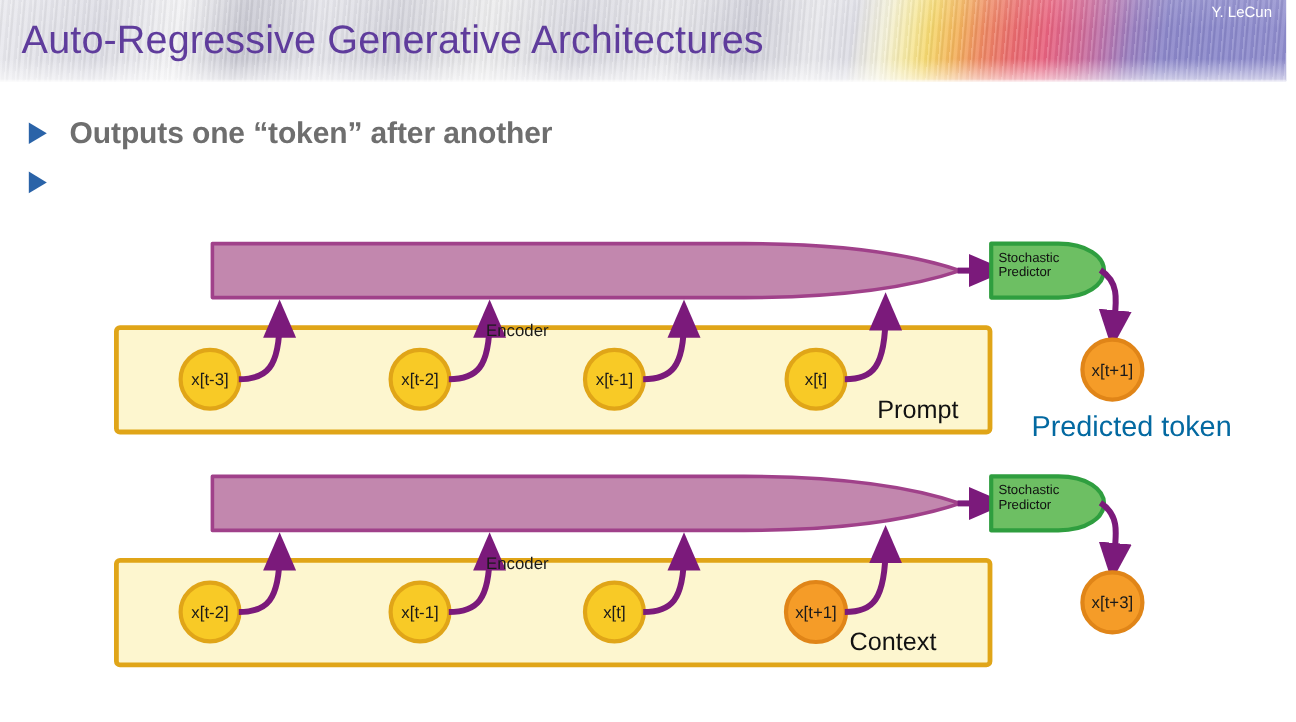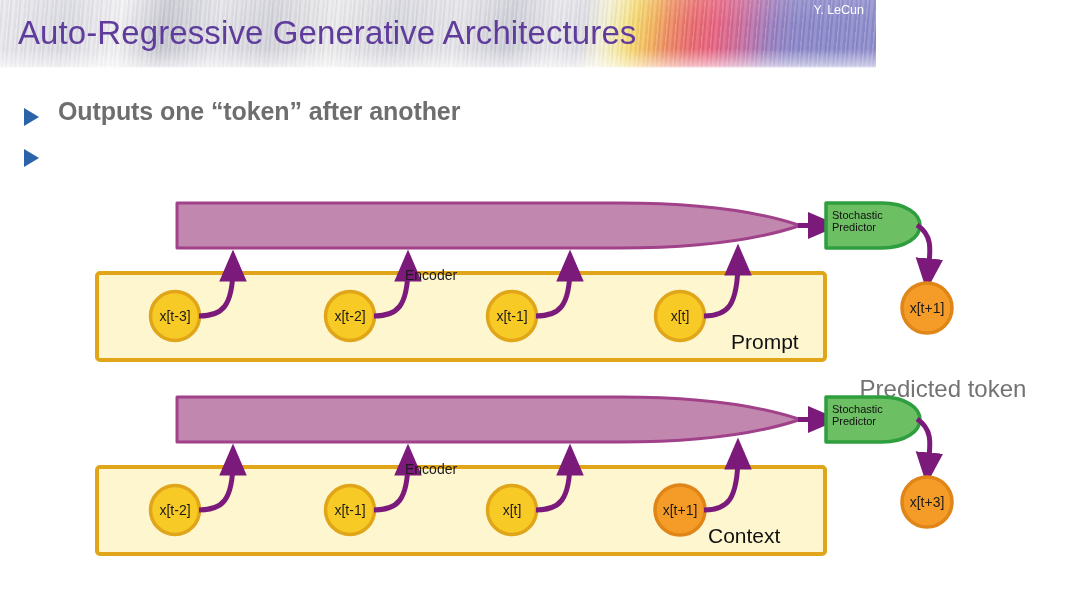--- a/index.html
+++ b/index.html
@@ -12,21 +12,21 @@
     height: 602px;
     position: relative;
     overflow: hidden;
     font-family: "Liberation Sans", sans-serif;
   }
 
   
   #slide-header {
     position: absolute;
     left: 0; top: 0;
-    width: 876px;
+    width: 1072px;
     height: 68px;
     overflow: hidden;
   }
   #header-bg-base {
     position: absolute;
     inset: 0;
     background: linear-gradient(100deg,
       #e9e9ee 0%,
       #dcdce4 8%,
       #f2f2f4 14%,
@@ -106,21 +106,21 @@
 
   
   #bullet-list {
     position: absolute;
     left: 24px;
     top: 96px;
     width: 1040px;
   }
   .bullet-row {
     display: flex;
-    align-items: flex-end;
+    align-items: center;
     margin-bottom: 11px;
     height: 30px;
   }
   .bullet-marker {
     width: 26px;
     flex: 0 0 26px;
     display: flex;
     align-items: center;
     justify-content: flex-start;
     margin-right: 8px;
@@ -183,24 +183,23 @@
   }
   .box-caption {
     position: absolute;
     font-size: 21px;
     color: #111111;
     white-space: nowrap;
   }
   .under-caption {
     position: absolute;
     font-size: 24px;
-    color: #737373;
+    color: #0369a1;
     white-space: nowrap;
     transform: translateX(-50%);
-    margin-top: 33px;
   }
 </style>
 </head>
 <body>
 
 <div id="slide-header">
   <div id="header-bg-base"></div>
   <div id="header-bg-streaks"></div>
   <div id="header-bg-soft"></div>
   <div id="slide-title">Auto-Regressive Generative Architectures</div>

